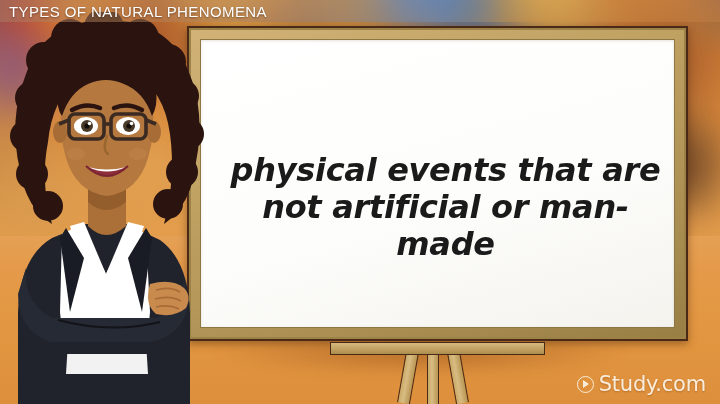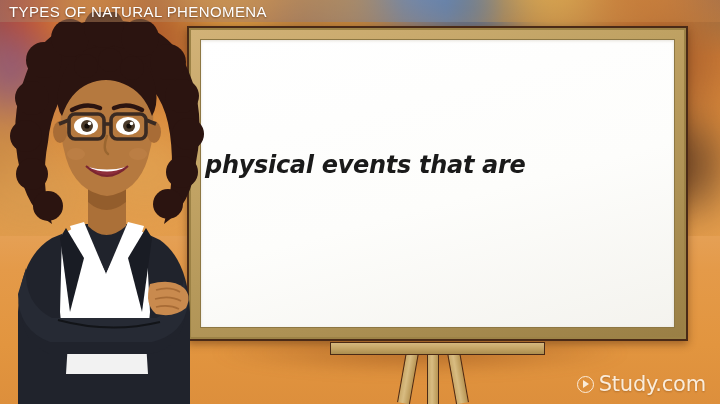--- a/index.html
+++ b/index.html
@@ -119,25 +119,25 @@
     letter-spacing: -0.5px;
     color: #2e7f8c;
     background: linear-gradient(180deg, #56a1ad 0%, #3c8d9a 45%, #277785 100%);
     -webkit-background-clip: text;
     background-clip: text;
     -webkit-text-fill-color: transparent;
     font-family: "DejaVu Sans", sans-serif;
   }
   .board-body {
     position: absolute;
-    left: 4px; right: 12px;
+    left: 28px; right: 12px;
     top: 112px;
-    text-align: left;
+    text-align: center;
     color: #1a1a1a;
-    font-size: 24px;
+    font-size: 32px;
     font-weight: 700;
     font-style: italic;
     line-height: 1.16;
     letter-spacing: -0.3px;
     font-family: "DejaVu Sans", sans-serif;
   }
   .board-body .line { display: block; }
 
   
   .tray {
@@ -233,20 +233,21 @@
 
   <div class="leg leg-left"></div>
   <div class="leg leg-right"></div>
   <div class="leg leg-center"></div>
 
   <div class="board">
     <div class="board-frame-inner"></div>
     <div class="board-face">
       <div class="board-body">
         <span class="line">physical events that are</span>
+        <span class="line">not artificial or man-made</span>
       </div>
     </div>
   </div>
   <div class="tray"></div>
 
   <svg class="person" viewBox="0 0 215 392">
 
     <g>
       <path d="M18 392 L18 300 Q20 245 52 226 L86 212 L126 212 L160 228 Q188 248 190 300 L190 392 Z" fill="#20232c"></path>
 

